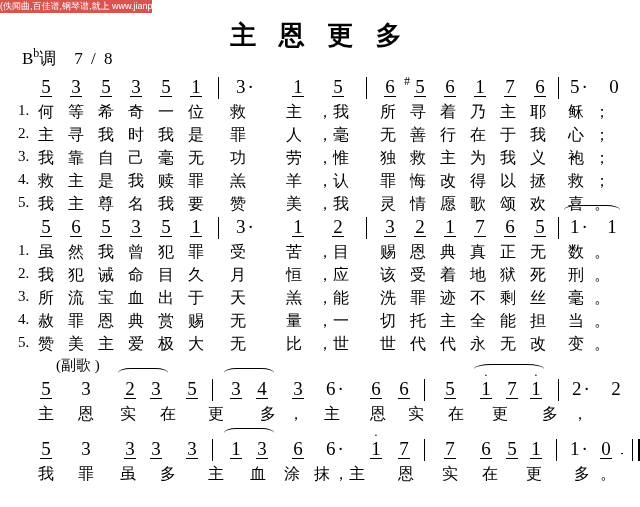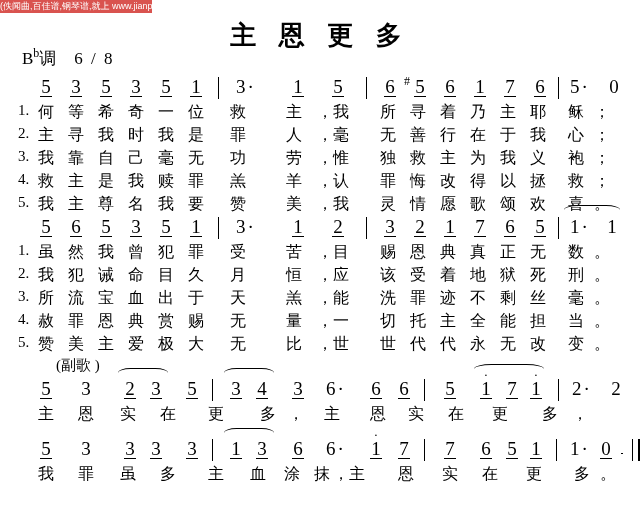--- a/index.html
+++ b/index.html
@@ -173,21 +173,21 @@
   }
 </style>
 </head>
 <body>
 
 <div class="watermark">(佚闻曲,百佳谱,钢琴谱,就上 www.jianpu8.com)</div>
 
 <div class="title">主 恩 更 多</div>
 
 <div class="keysig">
-  <span>B</span><span class="flat">b</span><span>调</span><span class="meter">6 / 8</span>
+  <span>B</span><span class="flat">b</span><span>调</span><span class="meter">7 / 8</span>
 </div>
 
 <div class="system" style="top:76px;">
   <div class="notes-row">
     <span class="note u1" style="left:38px;width:16px;"><span class="num">5</span></span>
     <span class="note u1" style="left:68px;width:16px;"><span class="num">3</span></span>
     <span class="note u1" style="left:98px;width:16px;"><span class="num">5</span></span>
     <span class="note u1" style="left:128px;width:16px;"><span class="num">3</span></span>
     <span class="note u1" style="left:158px;width:16px;"><span class="num">5</span></span>
     <span class="note u1" style="left:188px;width:16px;"><span class="num">1</span></span>

